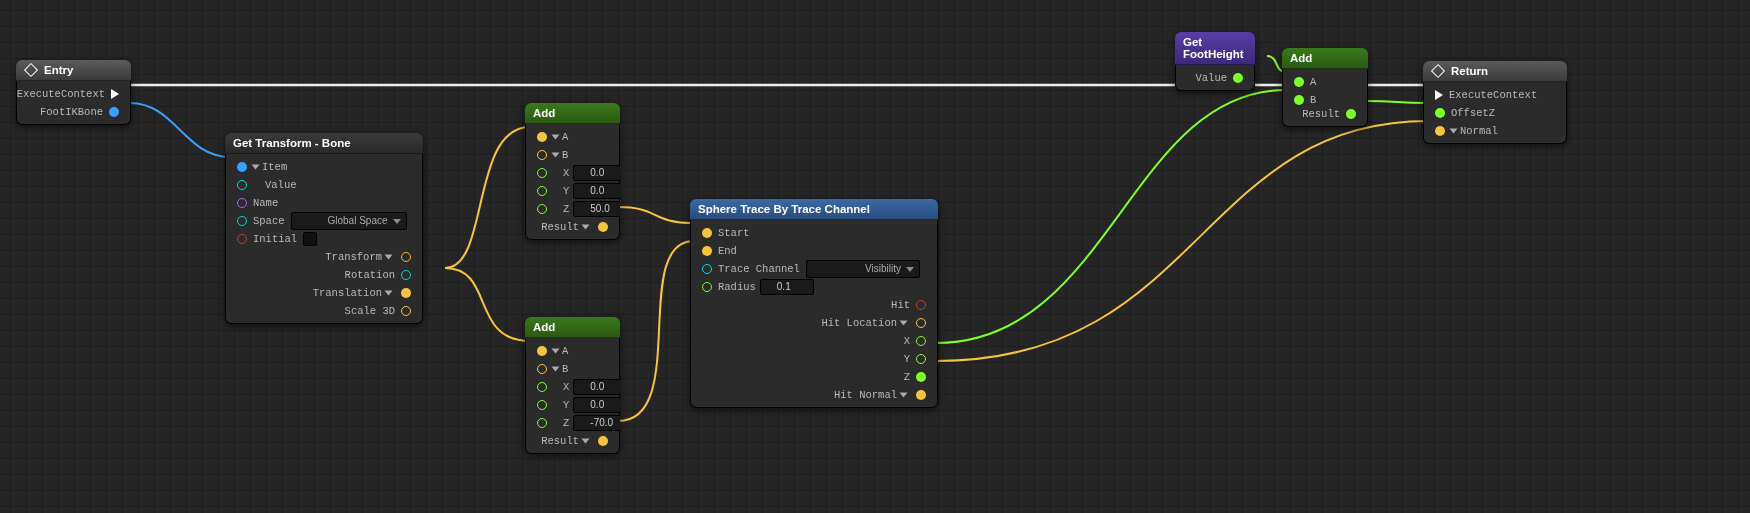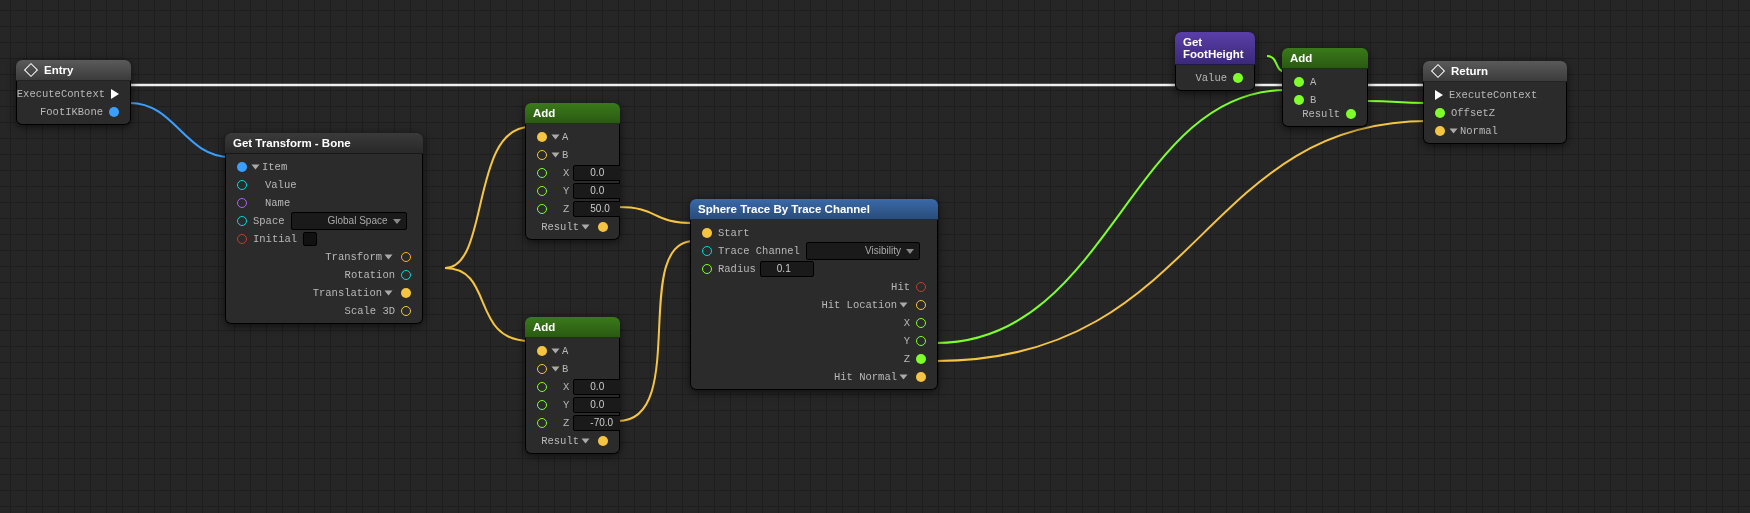--- a/index.html
+++ b/index.html
@@ -159,21 +159,21 @@
       <span class="pin solid c-blue"></span>
       <span class="expand"></span>
       <span class="lbl thin">Item</span>
     </div>
     <div class="row left">
       <span class="pin hollow c-teal"></span>
       <span class="lbl thin" style="margin-left:12px">Value</span>
     </div>
     <div class="row left">
       <span class="pin hollow c-purple"></span>
-      <span class="lbl thin" style="margin-left:12px">Name</span>
+      <span class="lbl thin" style="">Name</span>
     </div>
     <div class="row left">
       <span class="pin hollow c-teal"></span>
       <span class="lbl thin">Space</span>
       <span class="select" style="width:90px">Global Space</span>
     </div>
     <div class="row left">
       <span class="pin hollow c-brick"></span>
       <span class="lbl thin">Initial</span>
       <span class="checkbox"></span>
@@ -276,20 +276,24 @@
 </div>
 
 <div class="node" style="left:690px; top:199px; width:248px;">
   <div class="node-header hdr-blue">
     <span>Sphere Trace By Trace Channel</span>
   </div>
   <div class="node-body">
     <div class="row left">
       <span class="pin solid c-yellow"></span>
       <span class="lbl thin">Start</span>
+    </div>
+    <div class="row left">
+      <span class="pin solid c-yellow"></span>
+      <span class="lbl thin">End</span>
     </div>
     <div class="row left">
       <span class="pin hollow c-teal"></span>
       <span class="lbl thin">Trace Channel</span>
       <span class="select" style="width:88px">Visibility</span>
     </div>
     <div class="row left">
       <span class="pin hollow c-green"></span>
       <span class="lbl thin">Radius</span>
       <span class="field" style="min-width:20px">0.1</span>

